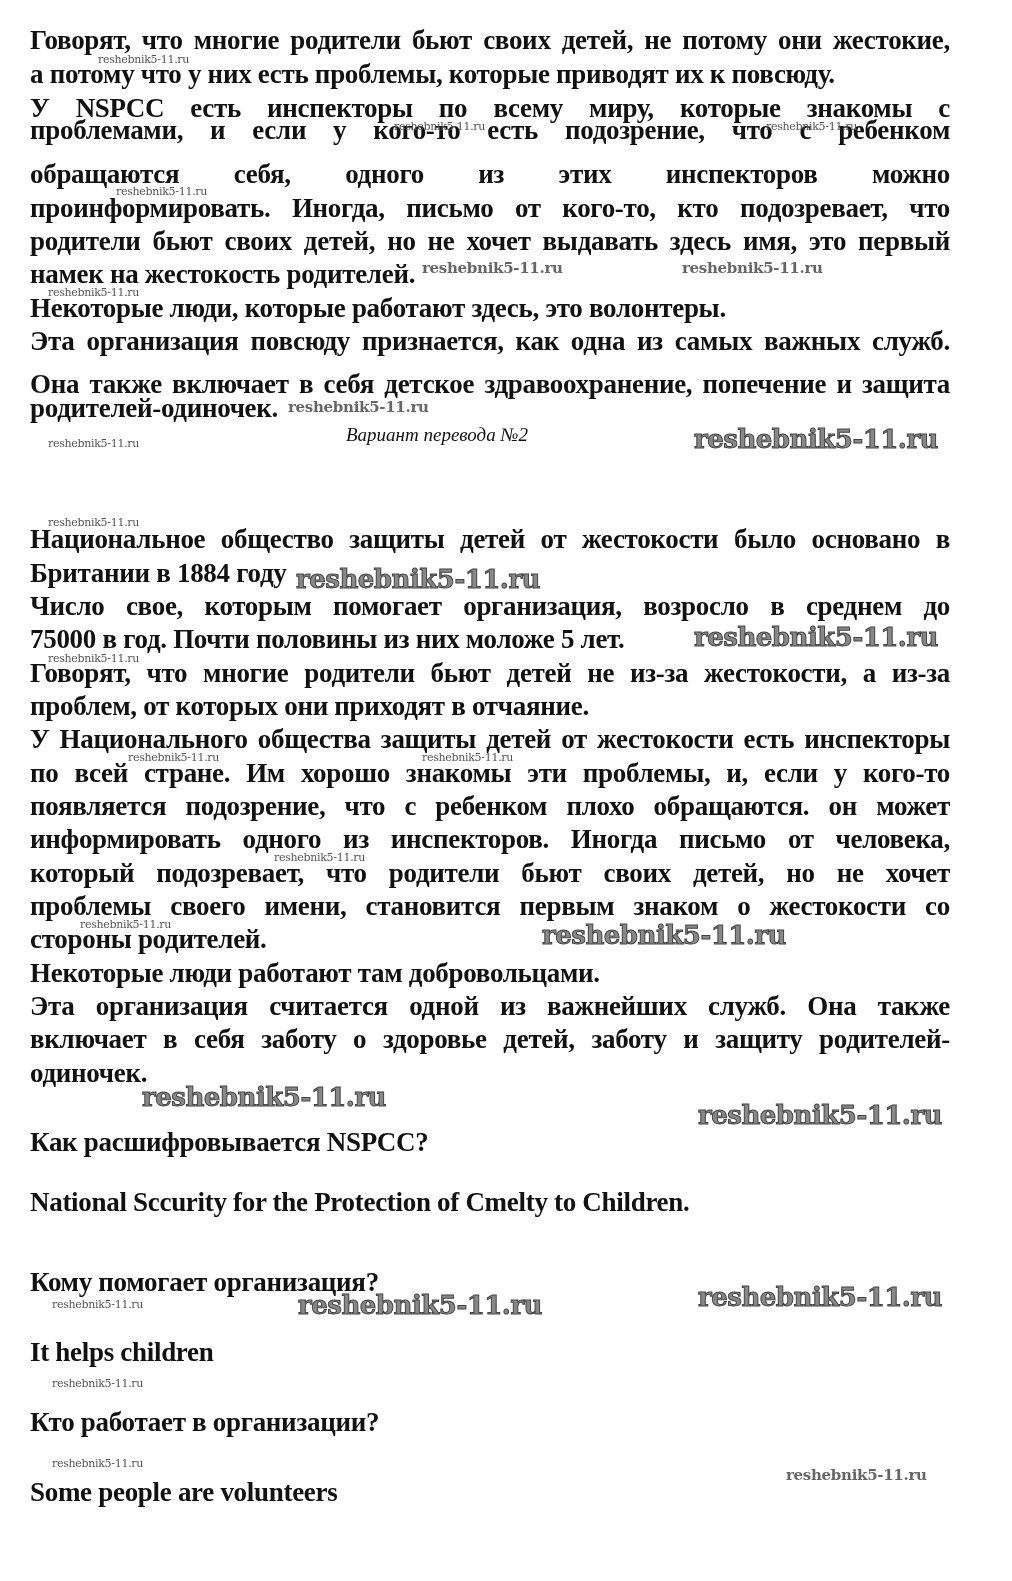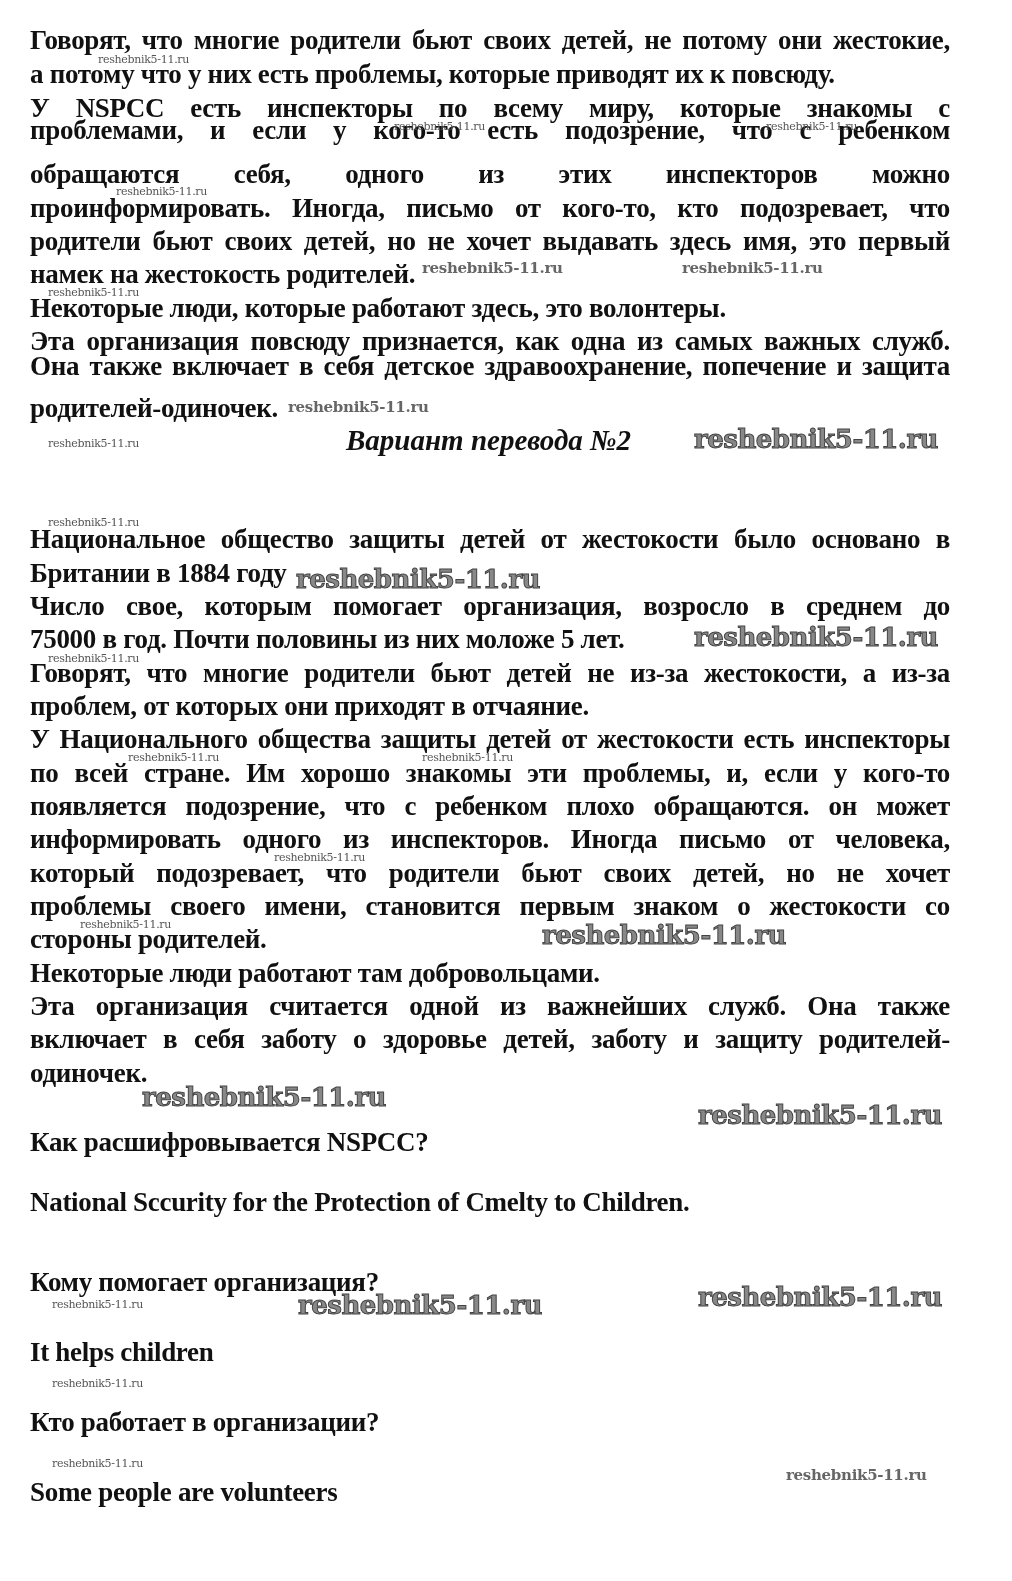--- a/index.html
+++ b/index.html
@@ -1,21 +1,21 @@
 <!DOCTYPE html>
 <html><head>
 <meta charset="utf-8">
 <style>
   html, body { margin: 0; padding: 0; background: #ffffff; }
   body { width: 1012px; height: 1581px; position: relative; overflow: hidden;
          font-family: "Liberation Serif", "DejaVu Serif", serif; color: #111; }
   .line { position: absolute; left: 30px; width: 920px; font-size: 27px; line-height: 32px;
           white-space: nowrap; letter-spacing: -0.3px; font-weight: bold; }
   .just { text-align: justify; text-align-last: justify; }
-  .heading { position: absolute; font-size: 29px; font-weight: bold; font-style: italic; white-space: nowrap; }
+  .heading { position: absolute; font-size: 19px; font-weight: normal; font-style: italic; white-space: nowrap; }
   .wm-small { position: absolute; font-size: 11px; color: #555; white-space: nowrap;
               font-family: "DejaVu Serif", serif; letter-spacing: -0.3px; }
   .wm-mid { position: absolute; font-size: 15px; color: #666; white-space: nowrap;
             font-family: "DejaVu Serif", serif; font-weight: bold; letter-spacing: -0.3px; }
   .wm-big { position: absolute; font-size: 26px; color: #888; white-space: nowrap;
             font-family: "DejaVu Serif", serif; font-weight: bold; letter-spacing: -0.5px;
             -webkit-text-stroke: 1px #444; }
 </style>
 </head>
 <body>
@@ -23,21 +23,21 @@
 <div class="line just" style="top:24px">Говорят, что многие родители бьют своих детей, не потому они жестокие,</div>
 <div class="line" style="top:58px">а потому что у них есть проблемы, которые приводят их к повсюду.</div>
 <div class="line just" style="top:92px">У NSPCC есть инспекторы по всему миру, которые знакомы с</div>
 <div class="line just" style="top:114px">проблемами, и если у кого-то есть подозрение, что с ребенком</div>
 <div class="line just" style="top:158px">обращаются себя, одного из этих инспекторов можно</div>
 <div class="line just" style="top:192px">проинформировать. Иногда, письмо от кого-то, кто подозревает, что</div>
 <div class="line just" style="top:225px">родители бьют своих детей, но не хочет выдавать здесь имя, это первый</div>
 <div class="line" style="top:258px">намек на жестокость родителей.</div>
 <div class="line" style="top:292px">Некоторые люди, которые работают здесь, это волонтеры.</div>
 <div class="line just" style="top:325px">Эта организация повсюду признается, как одна из самых важных служб.</div>
-<div class="line just" style="top:350px">Она также включает в себя детское здравоохранение, попечение и защита</div>
+<div class="line just" style="top:368px">Она также включает в себя детское здравоохранение, попечение и защита</div>
 <div class="line" style="top:392px">родителей-одиночек.</div>
 
 <div class="heading" style="top:424px; left:346px">Вариант перевода №2</div>
 
 <div class="line just" style="top:523px">Национальное общество защиты детей от жестокости было основано в</div>
 <div class="line" style="top:557px">Британии в 1884 году</div>
 <div class="line just" style="top:590px">Число свое, которым помогает организация, возросло в среднем до</div>
 <div class="line" style="top:623px">75000 в год. Почти половины из них моложе 5 лет.</div>
 <div class="line just" style="top:657px">Говорят, что многие родители бьют детей не из-за жестокости, а из-за</div>
 <div class="line" style="top:690px">проблем, от которых они приходят в отчаяние.</div>

